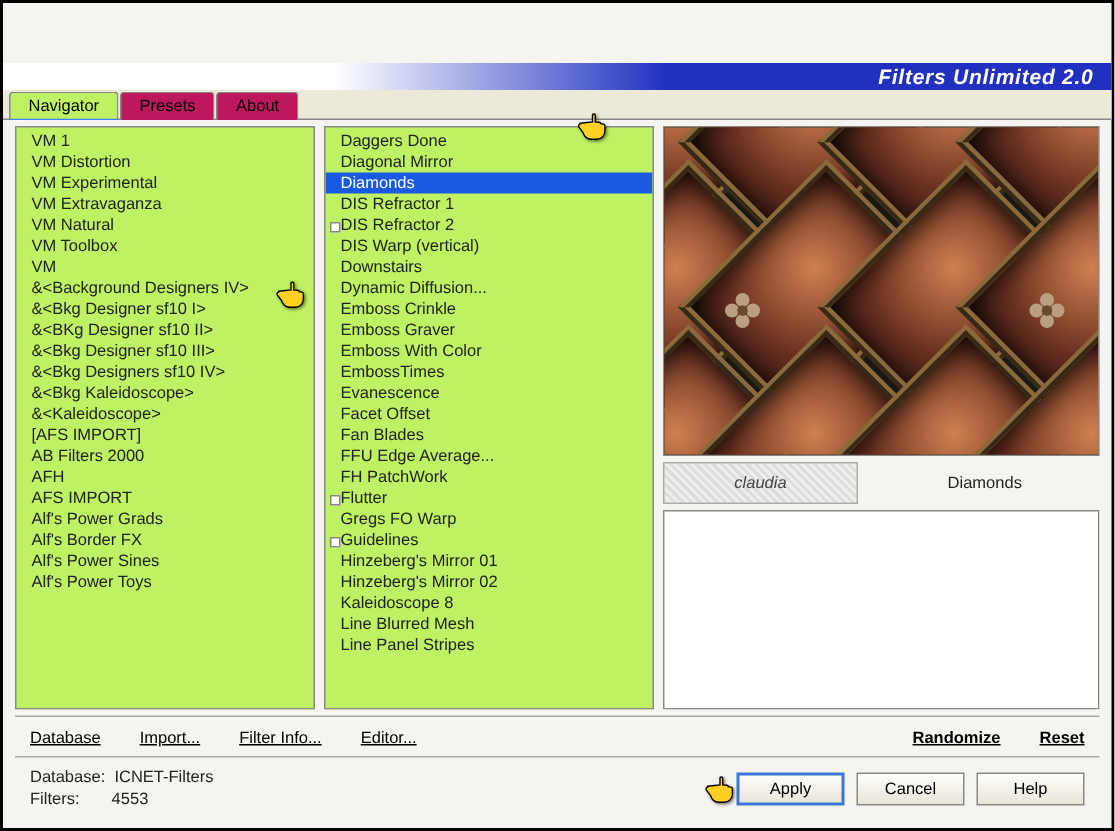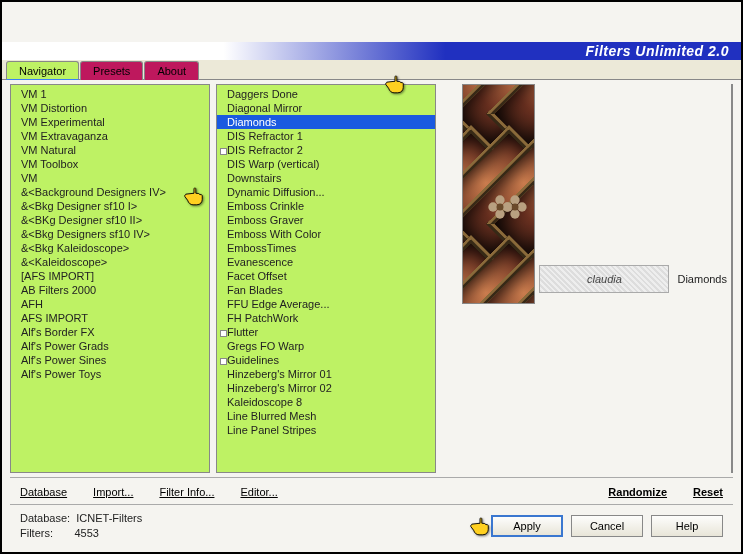--- a/index.html
+++ b/index.html
@@ -11,21 +11,21 @@
 .tab { padding: 3px 12px 2px 12px; border: 1px solid #888; border-bottom: none; background: #be185d; margin-right: 1px; border-top-left-radius: 3px; border-top-right-radius: 3px; position: relative; top: 1px; cursor: default; }
 .tab.active { background: #bef264; border-bottom: 1px solid #3b82f6; font-weight: normal; }
 .body { flex: 1; display: flex; flex-direction: column; padding: 4px 8px 4px 8px; }
 .main-cols { flex: 1; display: flex; gap: 6px; overflow: hidden; }
 .list { border: 1px solid #888; background: #bef264; overflow-y: scroll; overflow-x: hidden; padding: 2px 0; }
 .col-categories { width: 200px; }
 .col-filters { width: 220px; }
 .listitem { padding: 1px 6px 1px 10px; white-space: nowrap; cursor: default; color: #222; position: relative; }
 .listitem.selected { background: #1a5ae0; color: #fff; }
 .listitem.tree::before { content: ''; position: absolute; left: 3px; top: 5px; width: 5px; height: 5px; border: 1px solid #888; background: #fff; }
-.col-preview { flex: 1; display: flex; flex-direction: row; gap: 4px; margin-left: 20px; }
+.col-preview { flex: 1; display: flex; flex-direction: column; gap: 4px; }
 .preview-box { width: 100%; height: 220px; border: 1px solid #888; background: #222; position: relative; overflow: hidden; }
 .filter-name-row { display:flex; align-items:center; gap:8px; }
 .watermark { width: 130px; height: 28px; background: repeating-linear-gradient(45deg,#ddd,#ddd 2px,#eee 2px,#eee 4px); border:1px solid #aaa; display:flex; align-items:center; justify-content:center; font-style: italic; color:#444; font-size:10px; }
 .filter-name-text { flex:1; text-align:center; font-size:11px; color:#222; }
 .params { flex:1; background:#fff; border:1px solid #888; }
 .button-row1 { display:flex; gap: 26px; padding: 8px 10px 6px 10px; border-top:1px solid #aaa; margin-top:4px; align-items: baseline;}
 .linkbtn { text-decoration: underline; cursor: default; }
 .spacer { flex:1; }
 .button-row2 { display:flex; align-items:center; padding: 6px 10px 8px 10px; border-top:1px solid #aaa; gap: 8px; }
 .status { font-size:11px; color:#222; line-height:1.3; }
@@ -71,29 +71,30 @@
           <div class="listitem">VM 1</div>
           <div class="listitem">VM Distortion</div>
           <div class="listitem">VM Experimental</div>
           <div class="listitem">VM Extravaganza</div>
           <div class="listitem">VM Natural</div>
           <div class="listitem">VM Toolbox</div>
           <div class="listitem">VM</div>
           <div class="listitem">&amp;&lt;Background Designers IV&gt;</div>
           <div class="listitem">&amp;&lt;Bkg Designer sf10 I&gt;</div>
           <div class="listitem">&amp;&lt;BKg Designer sf10 II&gt;</div>
+          <div class="listitem">&amp;&lt;Bkg Designer sf10 III&gt;</div>
           <div class="listitem">&amp;&lt;Bkg Designers sf10 IV&gt;</div>
           <div class="listitem">&amp;&lt;Bkg Kaleidoscope&gt;</div>
           <div class="listitem">&amp;&lt;Kaleidoscope&gt;</div>
           <div class="listitem">[AFS IMPORT]</div>
           <div class="listitem">AB Filters 2000</div>
           <div class="listitem">AFH</div>
           <div class="listitem">AFS IMPORT</div>
+          <div class="listitem">Alf's Power Grads</div>
           <div class="listitem">Alf's Border FX</div>
-          <div class="listitem">Alf's Power Grads</div>
           <div class="listitem">Alf's Power Sines</div>
           <div class="listitem">Alf's Power Toys</div>
         </div>
 
       <div class="list col-filters" id="flt-list">
           <div class="listitem">Daggers Done</div>
           <div class="listitem">Diagonal Mirror</div>
           <div class="listitem selected">Diamonds</div>
           <div class="listitem">DIS Refractor 1</div>
           <div class="listitem tree">DIS Refractor 2</div>

